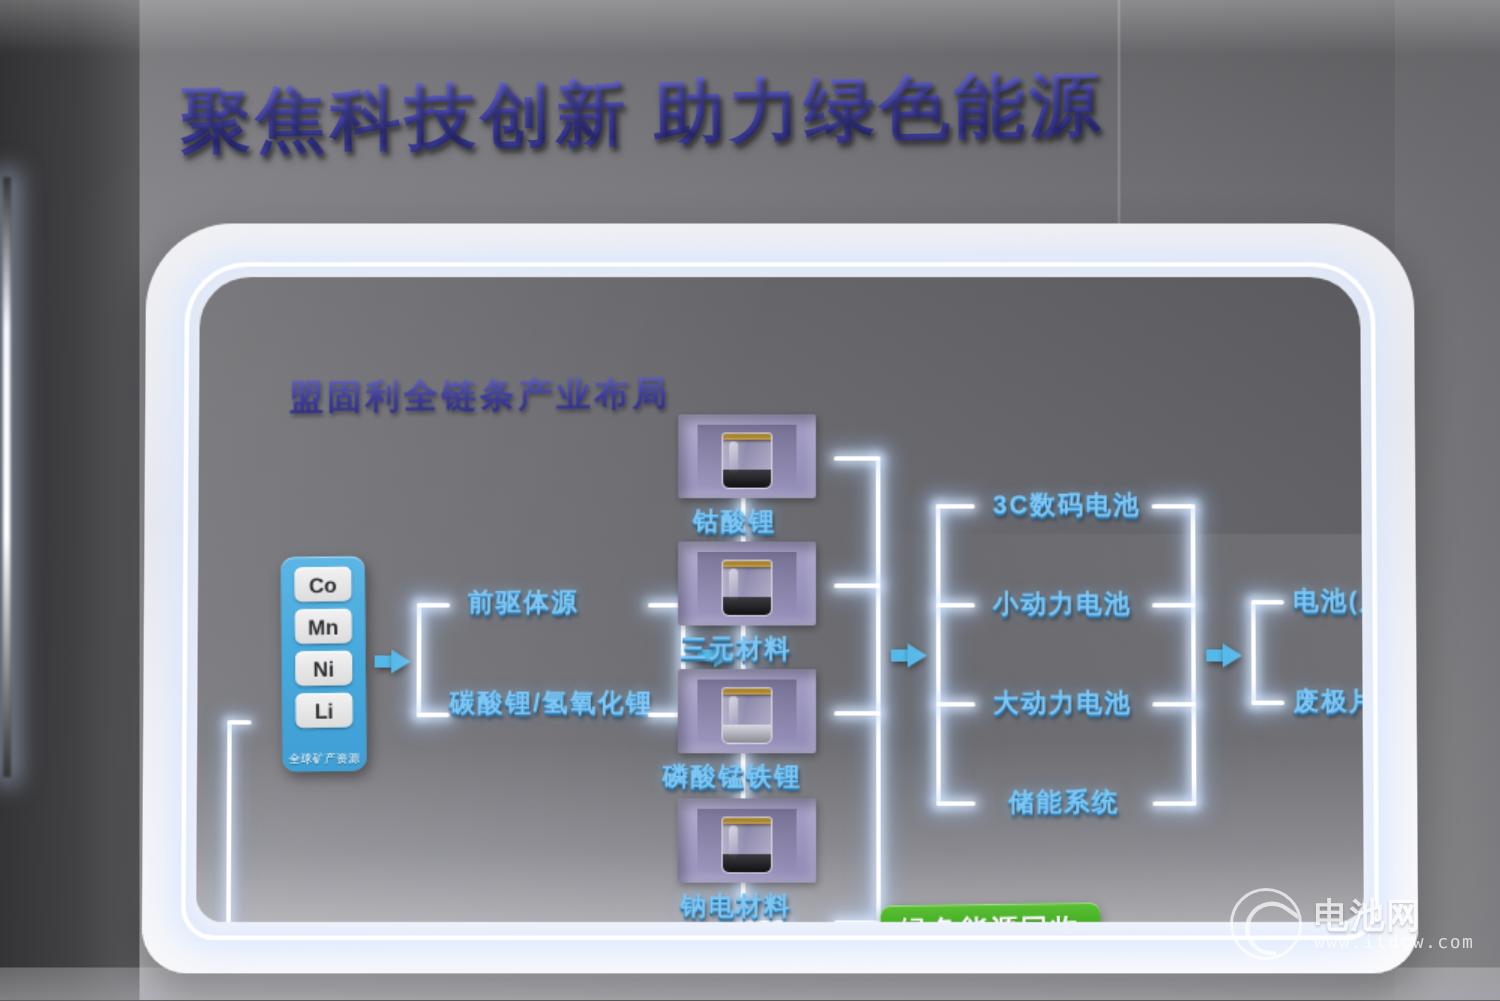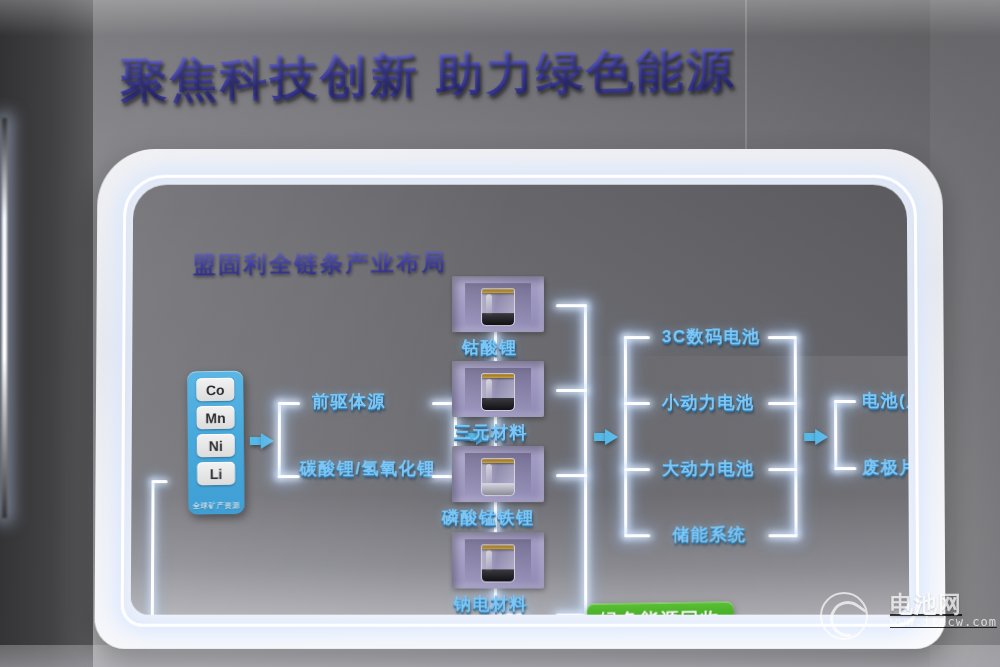--- a/index.html
+++ b/index.html
@@ -230,24 +230,23 @@
     color: #ffffff;
     font-size: 18px; font-weight: bold; letter-spacing: 2px;
     white-space: nowrap;
     text-shadow: 0 1px 2px rgba(0,0,0,0.35);
     transform: rotate(-0.8deg);
   }
 
   
   #watermark {
     position: absolute; left: 820px; top: 592px;
-    display: flex; gap: 22px;
+    display: flex; align-items: center; gap: 8px;
     opacity: 0.78;
     pointer-events: none;
-    text-decoration: underline;
   }
   #wm-logo {
     width: 48px; height: 48px; border-radius: 50%;
     border: 2px solid rgba(255,255,255,0.88);
     position: relative; overflow: hidden;
     flex: 0 0 auto;
   }
   #wm-logo::before {
     content: ""; position: absolute; left: 8px; top: 7px;
     width: 30px; height: 30px;

